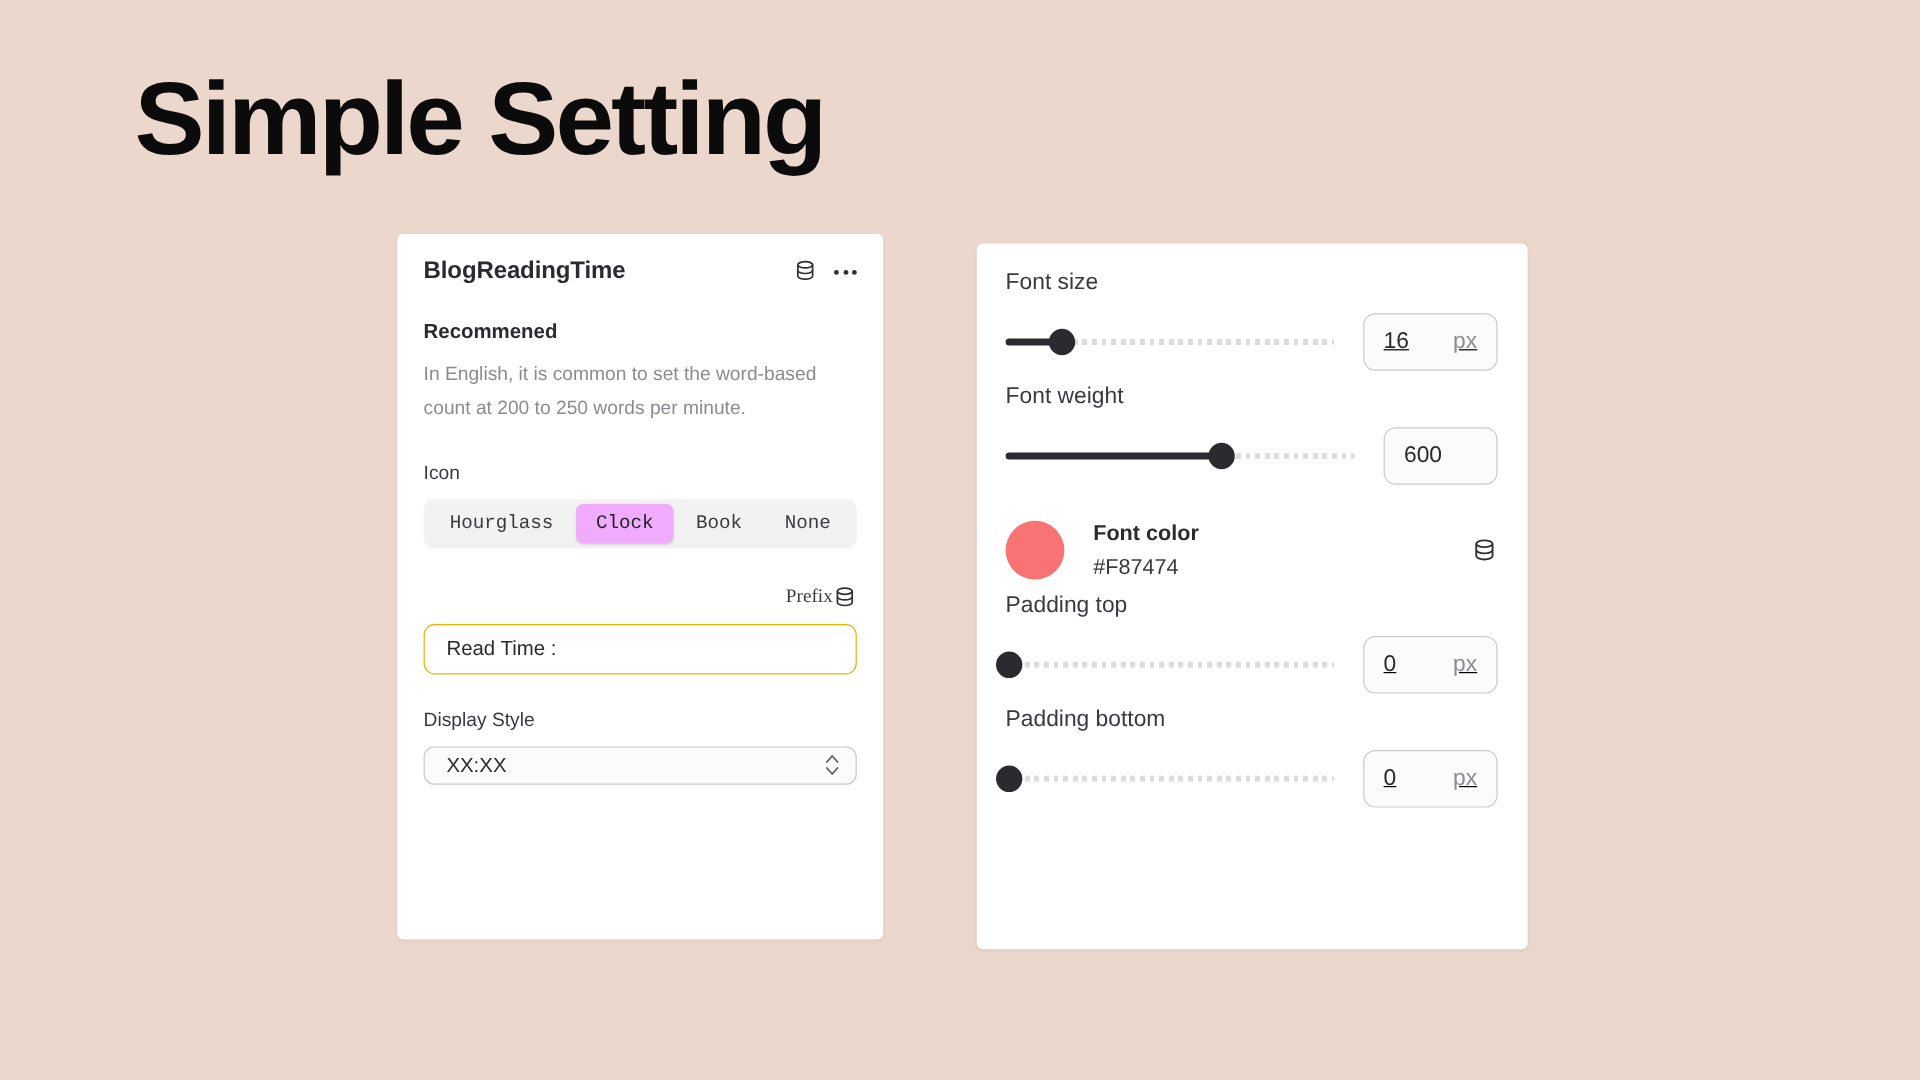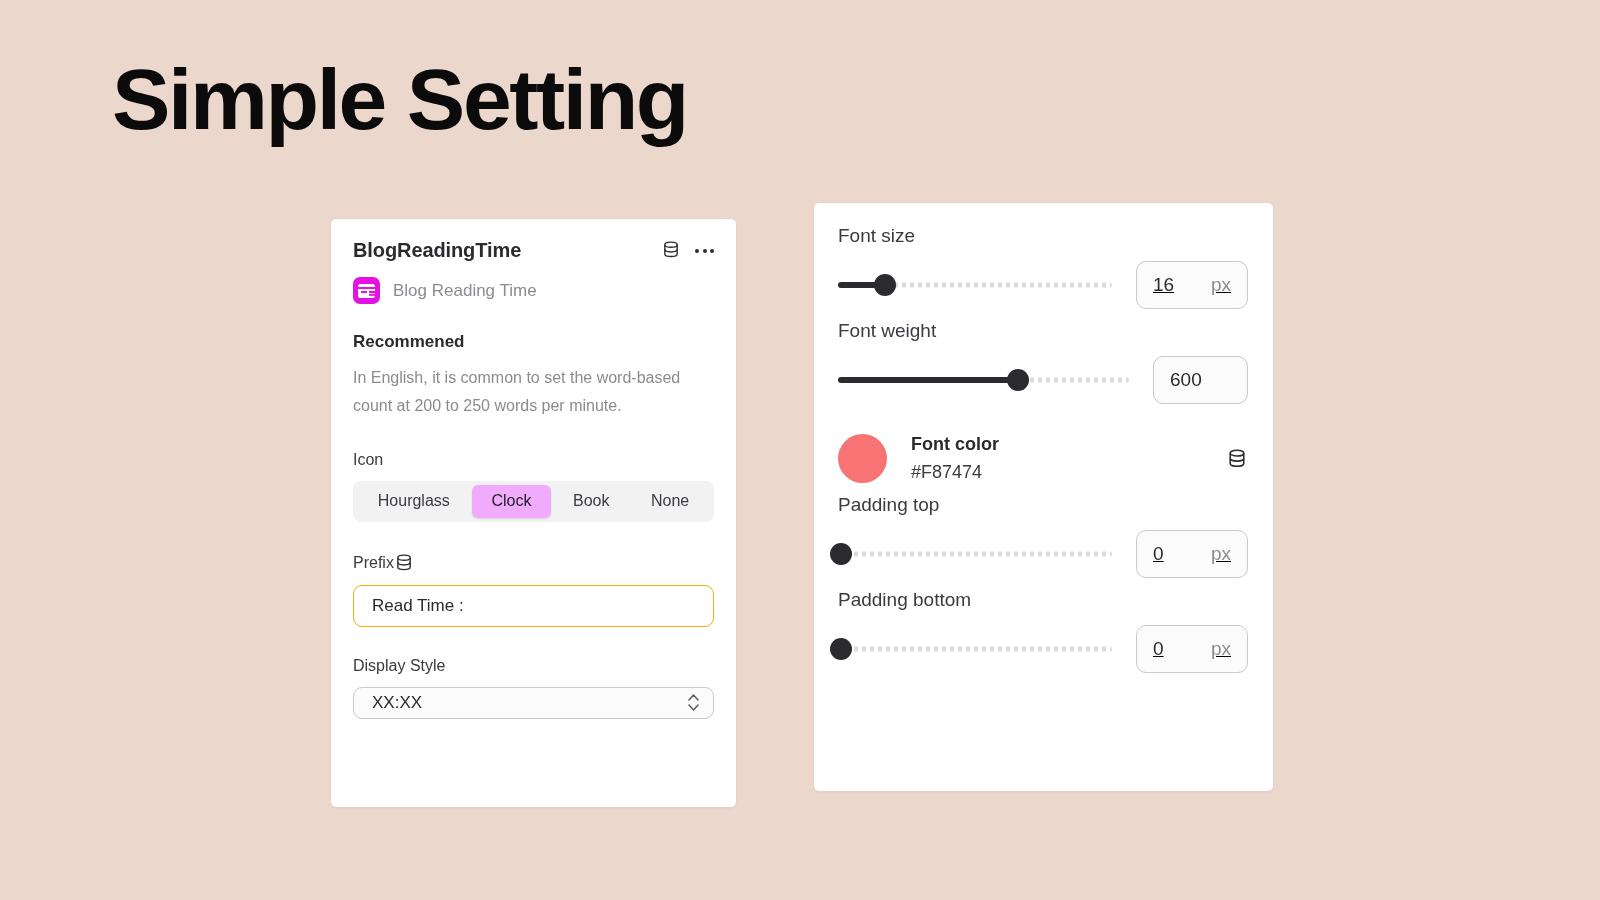--- a/index.html
+++ b/index.html
@@ -26,21 +26,21 @@
     transform-origin: left center;
   }
 
   
   .card {
     position: absolute;
     background: #ffffff;
     border-radius: 5px;
     box-shadow: 0 1px 3px rgba(0,0,0,0.06);
   }
-  .card-left  { left: 331px; top: 219px; width: 405px; height: 588px; }
+  .card-left  { left: 331px; top: 195px; width: 405px; height: 588px; }
   .card-right { left: 814px; top: 203px; width: 459px; height: 588px; }
 
   
   .left-inner { padding: 18px 22px 0 22px; position: relative; height: 100%; }
 
   .lc-header {
     display: flex; align-items: center; justify-content: space-between;
     height: 26px;
   }
   .lc-title {
@@ -84,34 +84,36 @@
   }
   .sec-body {
     font-size: 16px; color: #8b8b92; line-height: 1.78;
     margin-top: 12px; max-width: 362px;
   }
 
   .field-label {
     font-size: 16px; color: #3a3a40; margin-top: 30px;
   }
   .field-label-row {
-    display: flex; align-items: center; justify-content: flex-start;
+    display: flex; align-items: center; justify-content: flex-end;
     margin-top: 31px;
+    font-family: Liberation Serif, serif;
   }
   .field-label-row .field-label { margin-top: 0; }
 
   
   .segmented {
     margin-top: 12px;
     background: #f2f2f3;
     border-radius: 8px;
     height: 41px;
     display: flex; align-items: center;
     padding: 4px 5px;
     gap: 2px;
+    font-family: Liberation Mono, monospace;
   }
   .seg-item {
     flex: 1 1 auto;
     height: 33px;
     display: flex; align-items: center; justify-content: center;
     font-size: 16px; color: #3a3a40;
     border-radius: 6px;
     cursor: pointer;
     white-space: nowrap;
     padding: 0 6px;
@@ -244,26 +246,20 @@
             </svg>
           </span>
           <span class="icon-dots">
             <i></i>
               <i></i>
               <i></i>
           </span>
         </div>
       </div>
 
-      <div class="lc-sub">
-        <span class="app-badge">
-          <span class="inner"></span>
-        </span>
-        <span class="lc-sub-text">Blog Reading Time</span>
-      </div>
 
       <div class="sec-head">Recommened</div>
       <div class="sec-body">In English, it is common to set the word-based count at 200 to 250 words per minute.</div>
 
       <div class="field-label">Icon</div>
       <div class="segmented">
         <div class="seg-item">Hourglass</div>
         <div class="seg-item active">Clock</div>
         <div class="seg-item">Book</div>
         <div class="seg-item">None</div>

